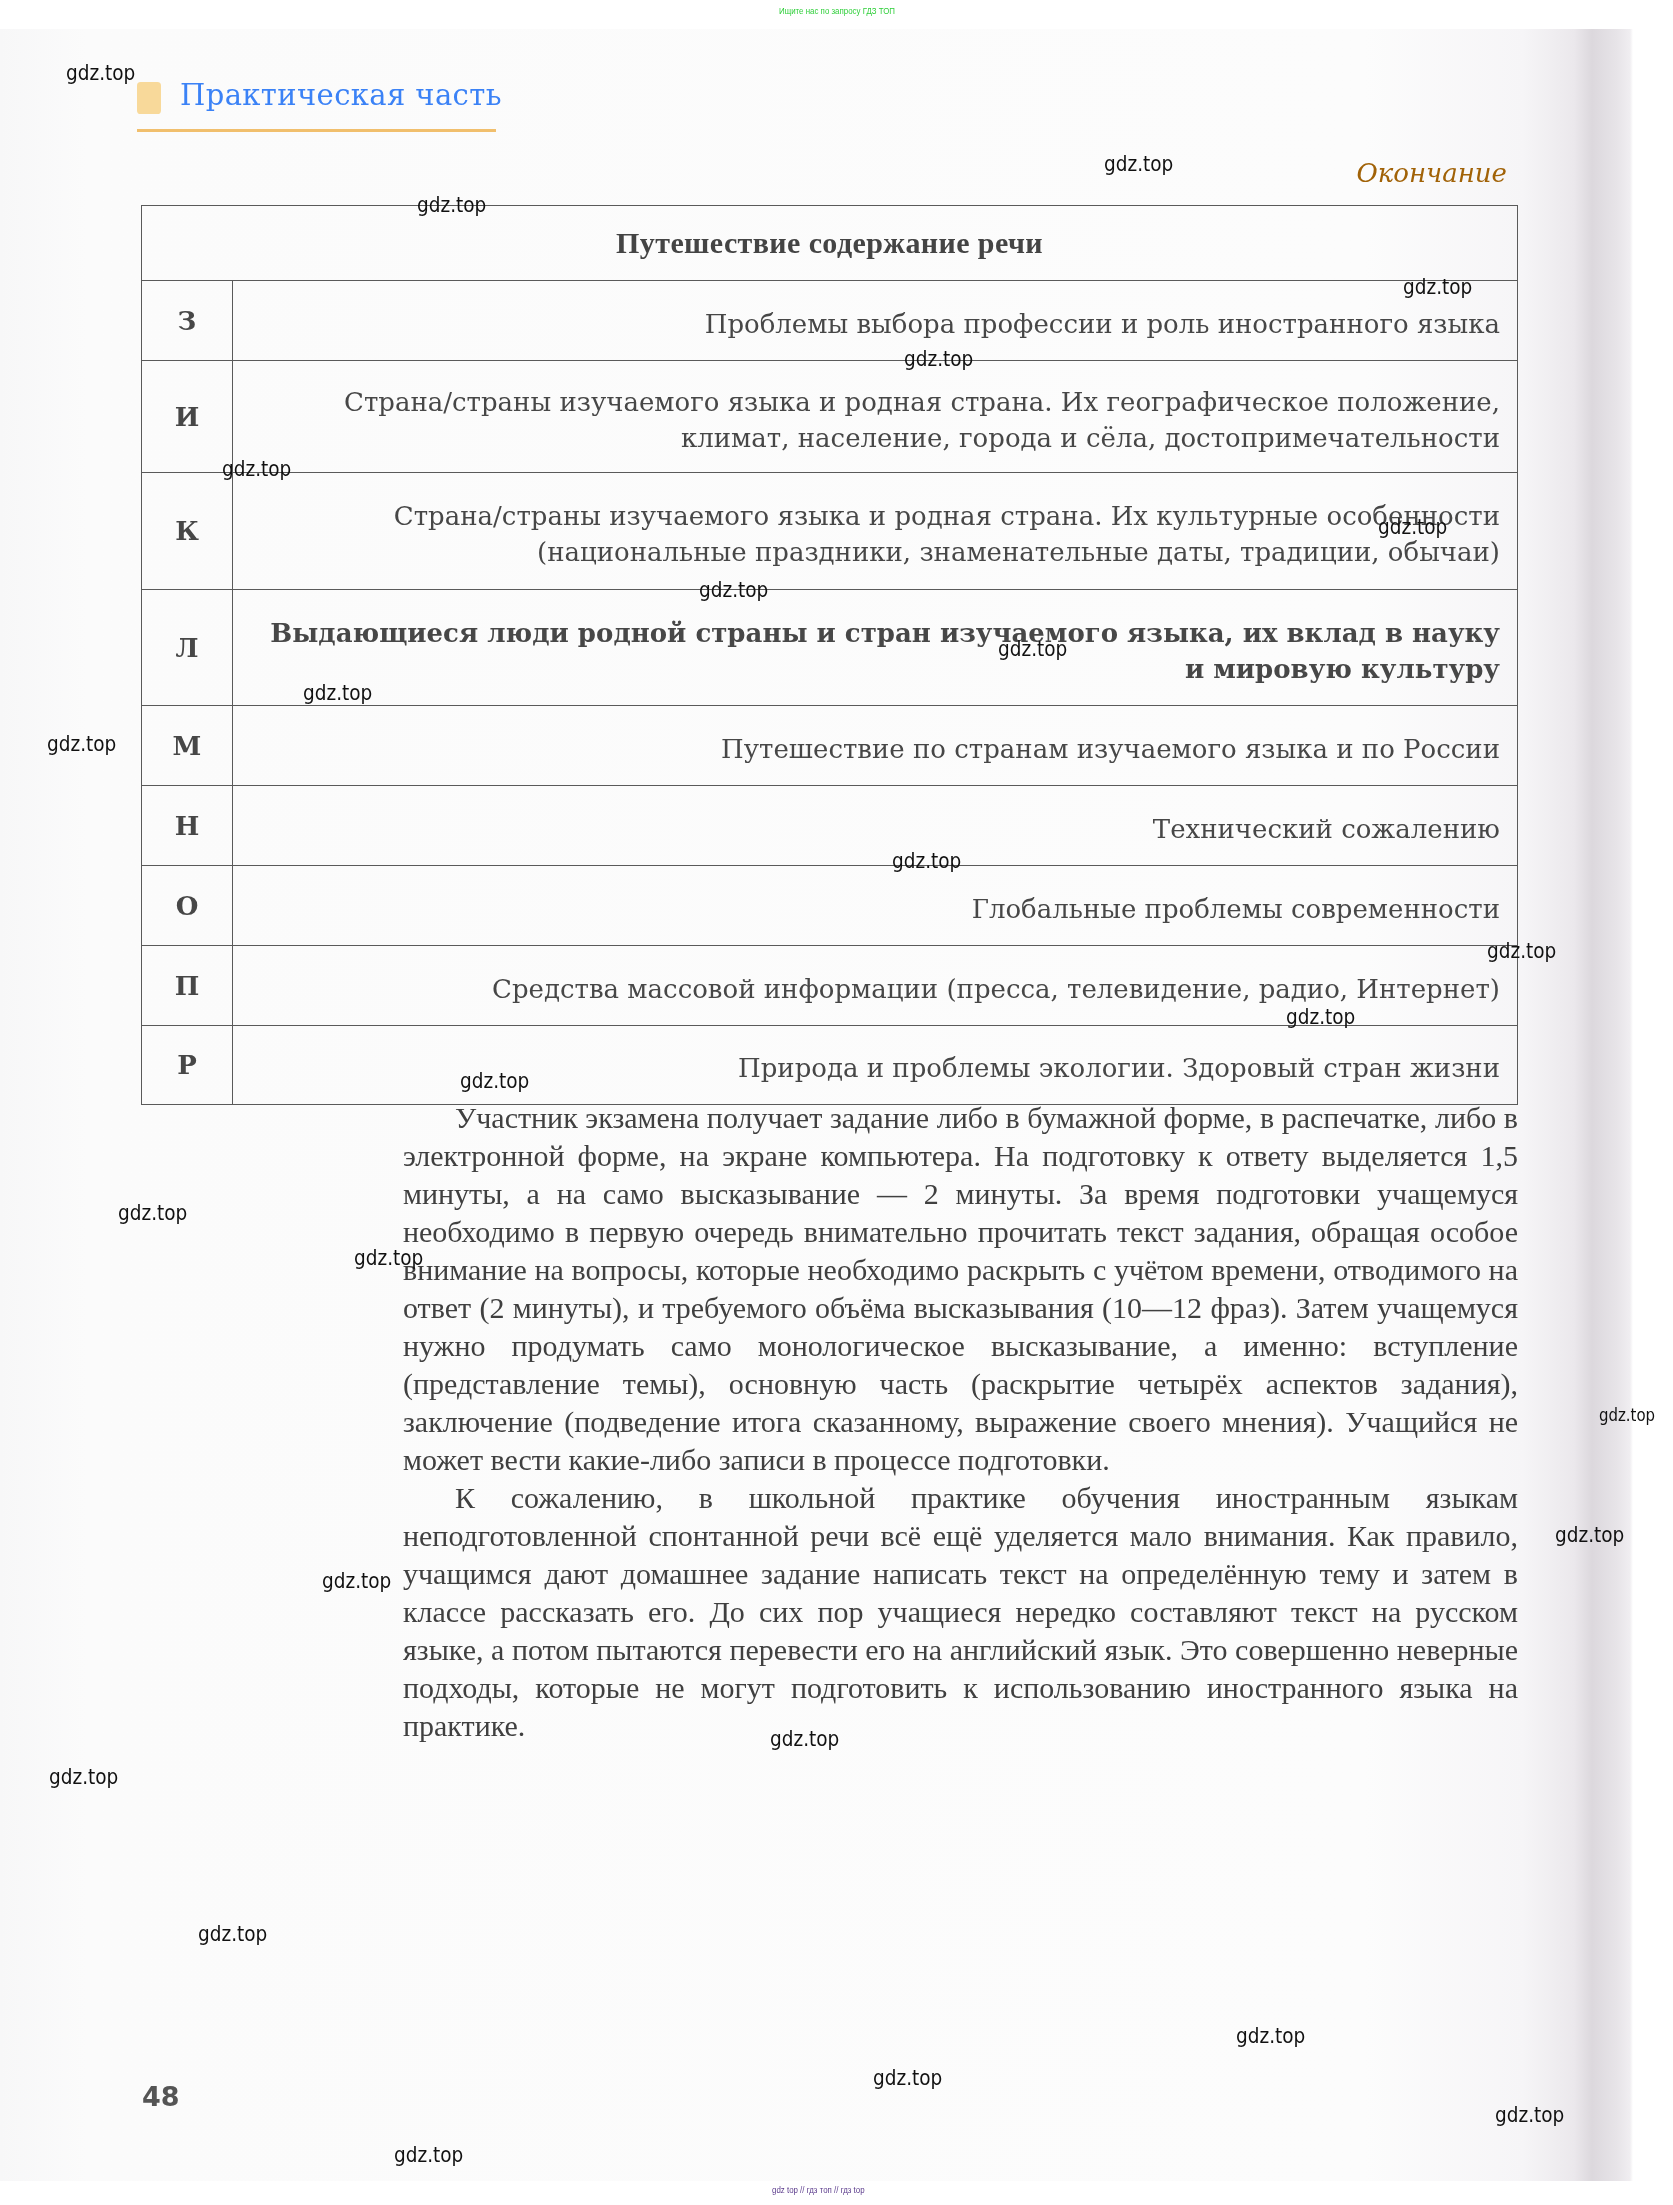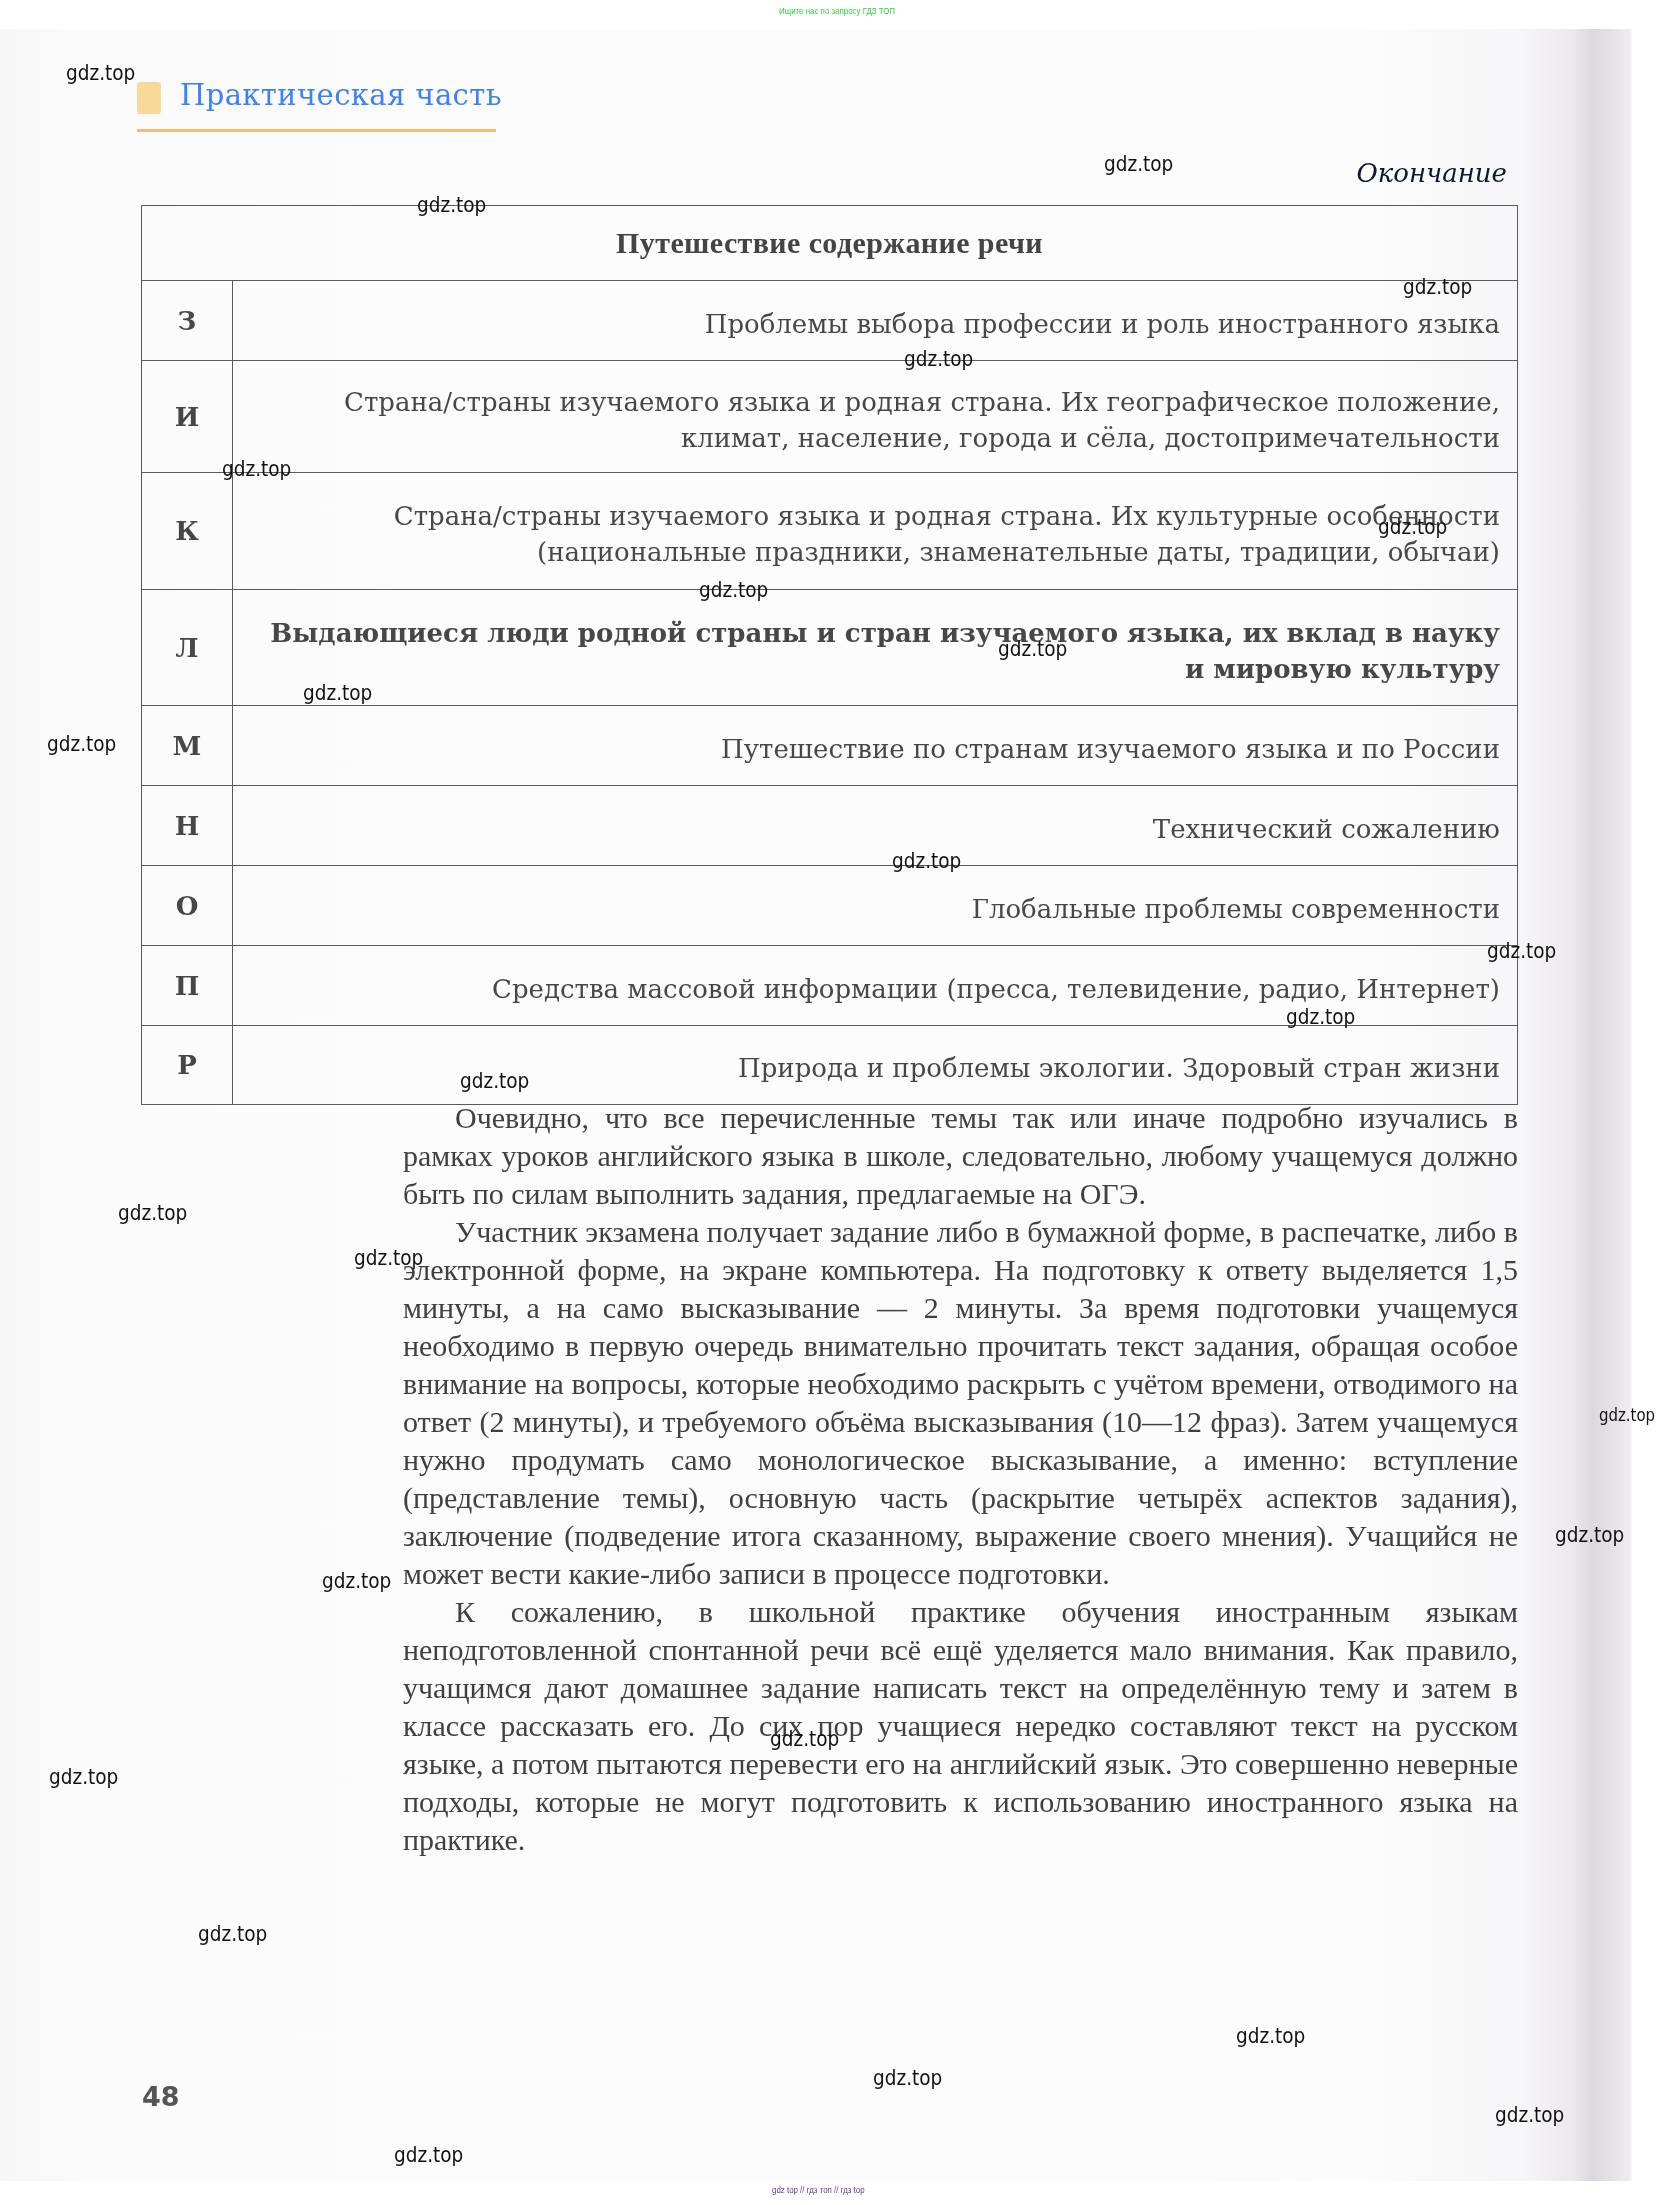--- a/index.html
+++ b/index.html
@@ -24,21 +24,21 @@
   .section-title {
     position: absolute; left: 180px; top: 78px;
     font-family: "DejaVu Serif", serif; font-size: 29px; color: #3b82f6; letter-spacing: 0.4px;
   }
   .section-underline {
     position: absolute; left: 137px; top: 129px; width: 359px; height: 2.9px;
     background: #f1bf6d;
   }
   .continuation {
     position: absolute; right: 167px; top: 158px;
-    font-family: "DejaVu Serif", serif; font-style: italic; font-size: 26px; color: #0f172a;
+    font-family: "DejaVu Serif", serif; font-style: italic; font-size: 26px; color: #a16207;
   }
   table.topics {
     position: absolute; left: 141px; top: 205px; width: 1377px;
     border-collapse: collapse;
     font-family: "DejaVu Serif", serif; color: #474747;
   }
   table.topics td, table.topics th {
     border: 1.4px solid #5a5a5a;
   }
   table.topics th {
@@ -134,21 +134,20 @@
       <td class="topic">Средства массовой информации (пресса, телевидение, радио, Интернет)</td>
     </tr>
     <tr class="r9">
       <td class="letter">Р</td>
       <td class="topic">Природа и проблемы экологии. Здоровый стран жизни</td>
     </tr>
   </tbody>
 </table>
 
 <div class="body-text">
-  <p>Очевидно, что все перечисленные темы так или иначе подробно изучались в рамках уроков английского языка в школе, следовательно, любому учащемуся должно быть по силам выполнить задания, предлагаемые на ОГЭ.</p>
   <p>Участник экзамена получает задание либо в бумажной форме, в распечатке, либо в электронной форме, на экране компьютера. На подготовку к ответу выделяется 1,5 минуты, а на само высказывание — 2 минуты. За время подготовки учащемуся необходимо в первую очередь внимательно прочитать текст задания, обращая особое внимание на вопросы, которые необходимо раскрыть с учётом времени, отводимого на ответ (2 минуты), и требуемого объёма высказывания (10—12 фраз). Затем учащемуся нужно продумать само монологическое высказывание, а именно: вступление (представление темы), основную часть (раскрытие четырёх аспектов задания), заключение (подведение итога сказанному, выражение своего мнения). Учащийся не может вести какие-либо записи в процессе подготовки.</p>
   <p>К сожалению, в школьной практике обучения иностранным языкам неподготовленной спонтанной речи всё ещё уделяется мало внимания. Как правило, учащимся дают домашнее задание написать текст на определённую тему и затем в классе рассказать его. До сих пор учащиеся нередко составляют текст на русском языке, а потом пытаются перевести его на английский язык. Это совершенно неверные подходы, которые не могут подготовить к использованию иностранного языка на практике.</p>
 </div>
 
 <div class="page-number">48</div>
 
 <div class="footer-links">gdz top // гдз топ // гдз top</div>
 
 <div class="wm" style="left:66px;top:63px">gdz.top</div>
 <div class="wm" style="left:1104px;top:154px">gdz.top</div>

